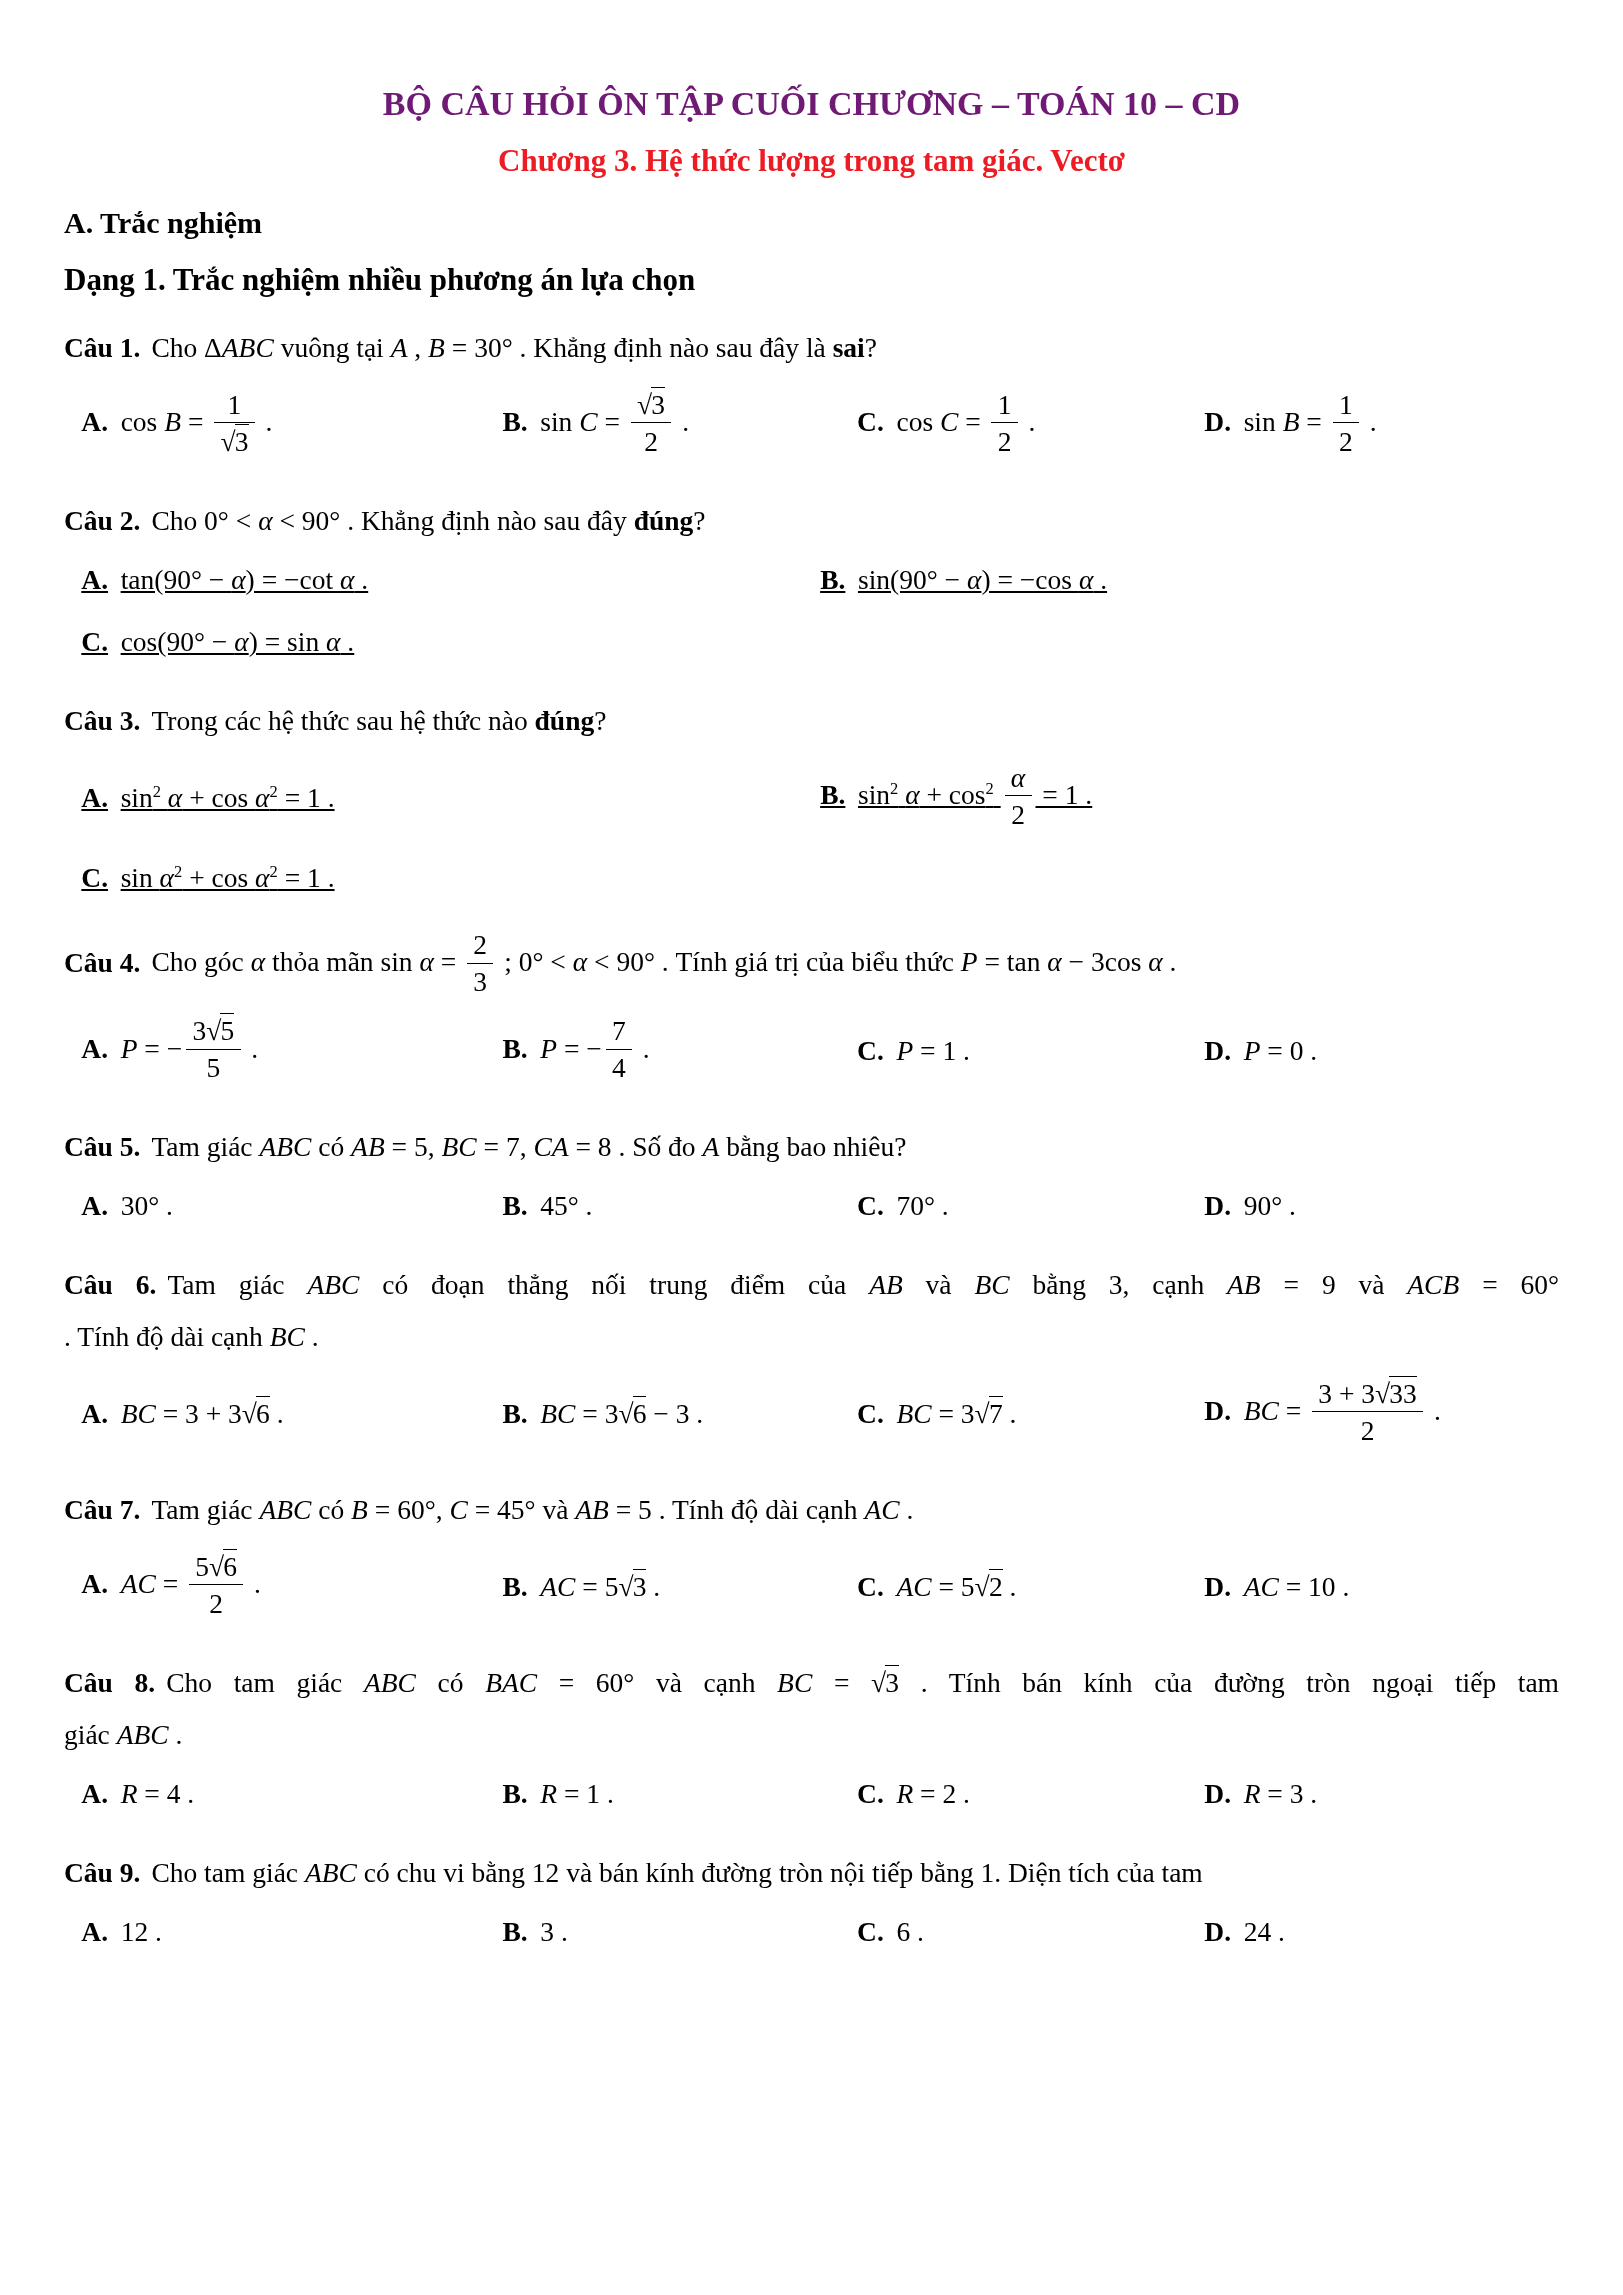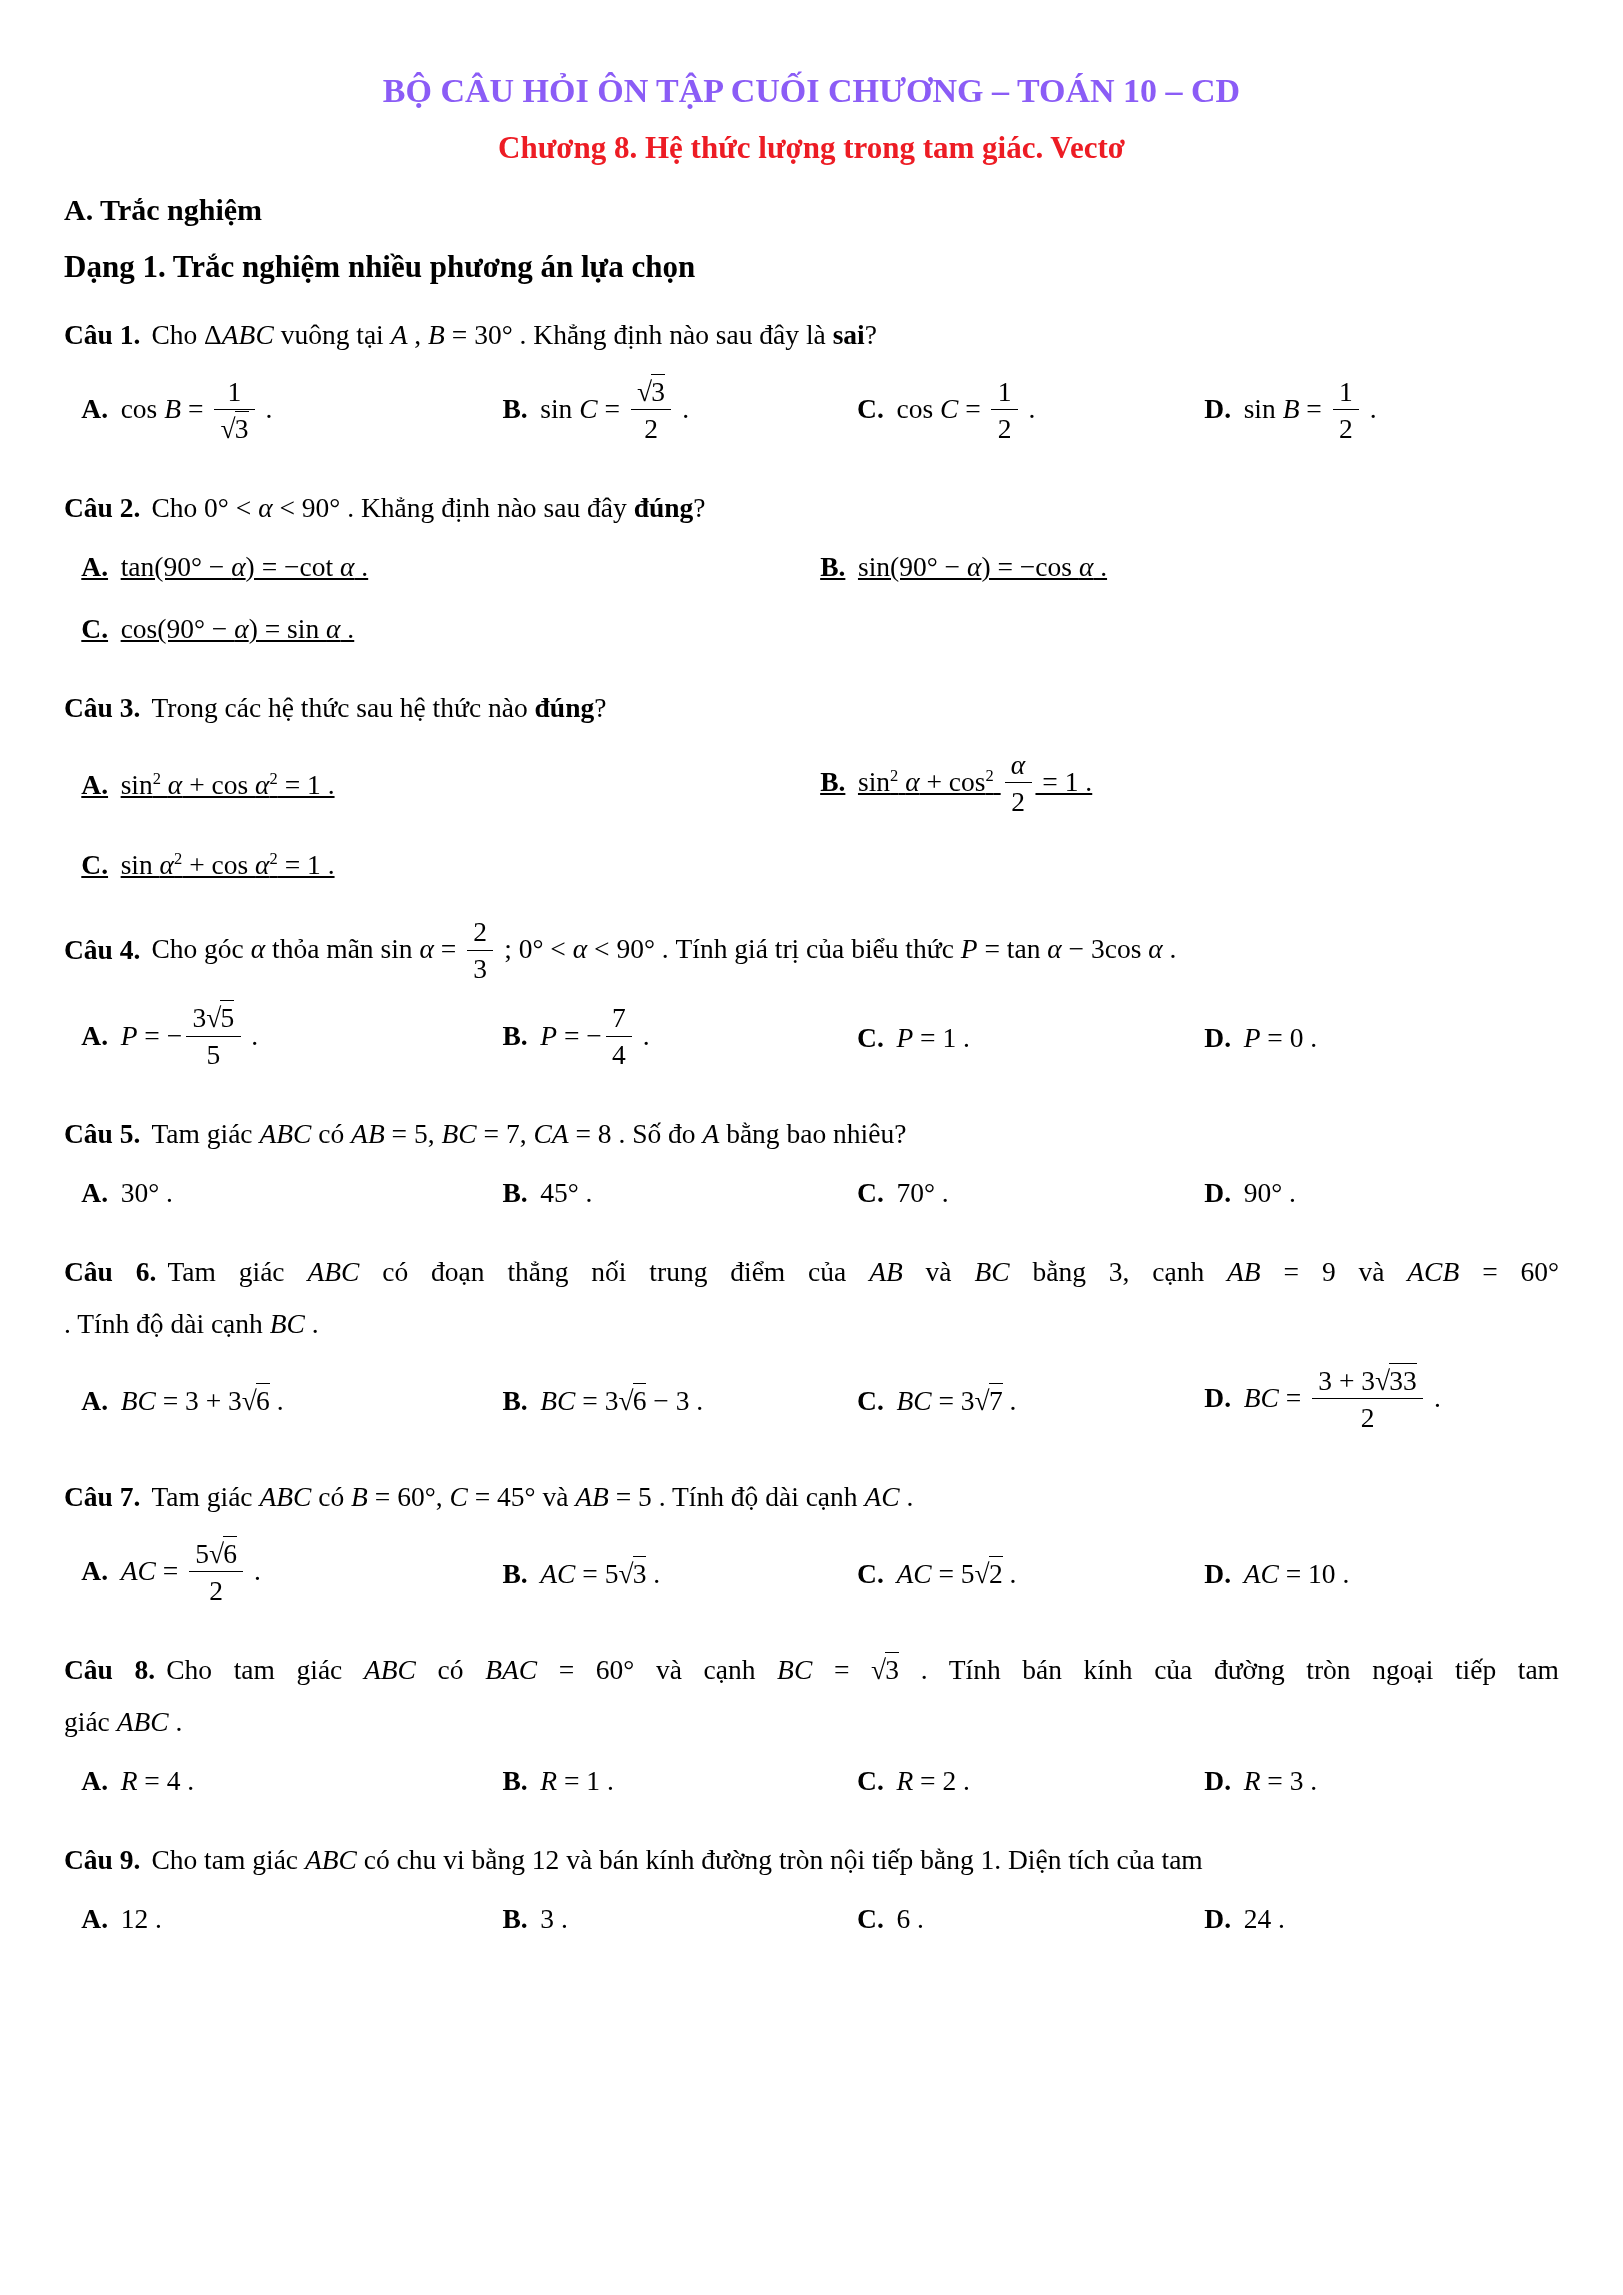--- a/index.html
+++ b/index.html
@@ -50,22 +50,22 @@
   .frac .num{display:block;border-bottom:1.6px solid #000;padding:0 6.3px 1.6px 6.3px;}
   .frac .den{display:block;padding:1.6px 6.3px 0 6.3px;}
   .sqrt{white-space:nowrap;}
   .rsym{letter-spacing:-0.8px;}
   .rad{border-top:1.6px solid #000;padding-top:0.8px;}
 </style>
 </head>
 <body>
 
 <div class="doc">
-  <h1 class="title" style="color: #8b5cf6;">BỘ CÂU HỎI ÔN TẬP CUỐI CHƯƠNG – TOÁN 10 – CD</h1>
-  <h2 class="subtitle" style="color: rgb(237, 28, 36);">Chương 8. Hệ thức lượng trong tam giác. Vectơ</h2>
+  <h1 class="title" style="color: #701a75; margin-top: 13px;">BỘ CÂU HỎI ÔN TẬP CUỐI CHƯƠNG – TOÁN 10 – CD</h1>
+  <h2 class="subtitle" style="color: rgb(237, 28, 36);">Chương 3. Hệ thức lượng trong tam giác. Vectơ</h2>
   <h3 class="h-a">A. Trắc nghiệm</h3>
   <h3 class="h-dang">Dạng 1. Trắc nghiệm nhiều phương án lựa chọn</h3>
   <div id="questions">
   <div class="question">
     <p class="q-text"><span class="q-body"><span class="q-line"><b class="q-label">Câu 1.</b>Cho Δ<span class="mv">ABC</span> vuông tại <span class="mv">A</span> , <span class="mv">B</span> = 30° . Khẳng định nào sau đây là <b>sai</b>?</span></span></p>
     <div class="options cols-4">
   <div class="option"><b class="opt-key">A.</b><span class="opt-math">cos <span class="mv">B</span> = <span class="frac"><span class="num">1</span><span class="den"><span class="sqrt"><span class="rsym">√</span><span class="rad">3</span></span></span></span> .</span></div>
 
   <div class="option"><b class="opt-key">B.</b><span class="opt-math">sin <span class="mv">C</span> = <span class="frac"><span class="num"><span class="sqrt"><span class="rsym">√</span><span class="rad">3</span></span></span><span class="den">2</span></span> .</span></div>
 

